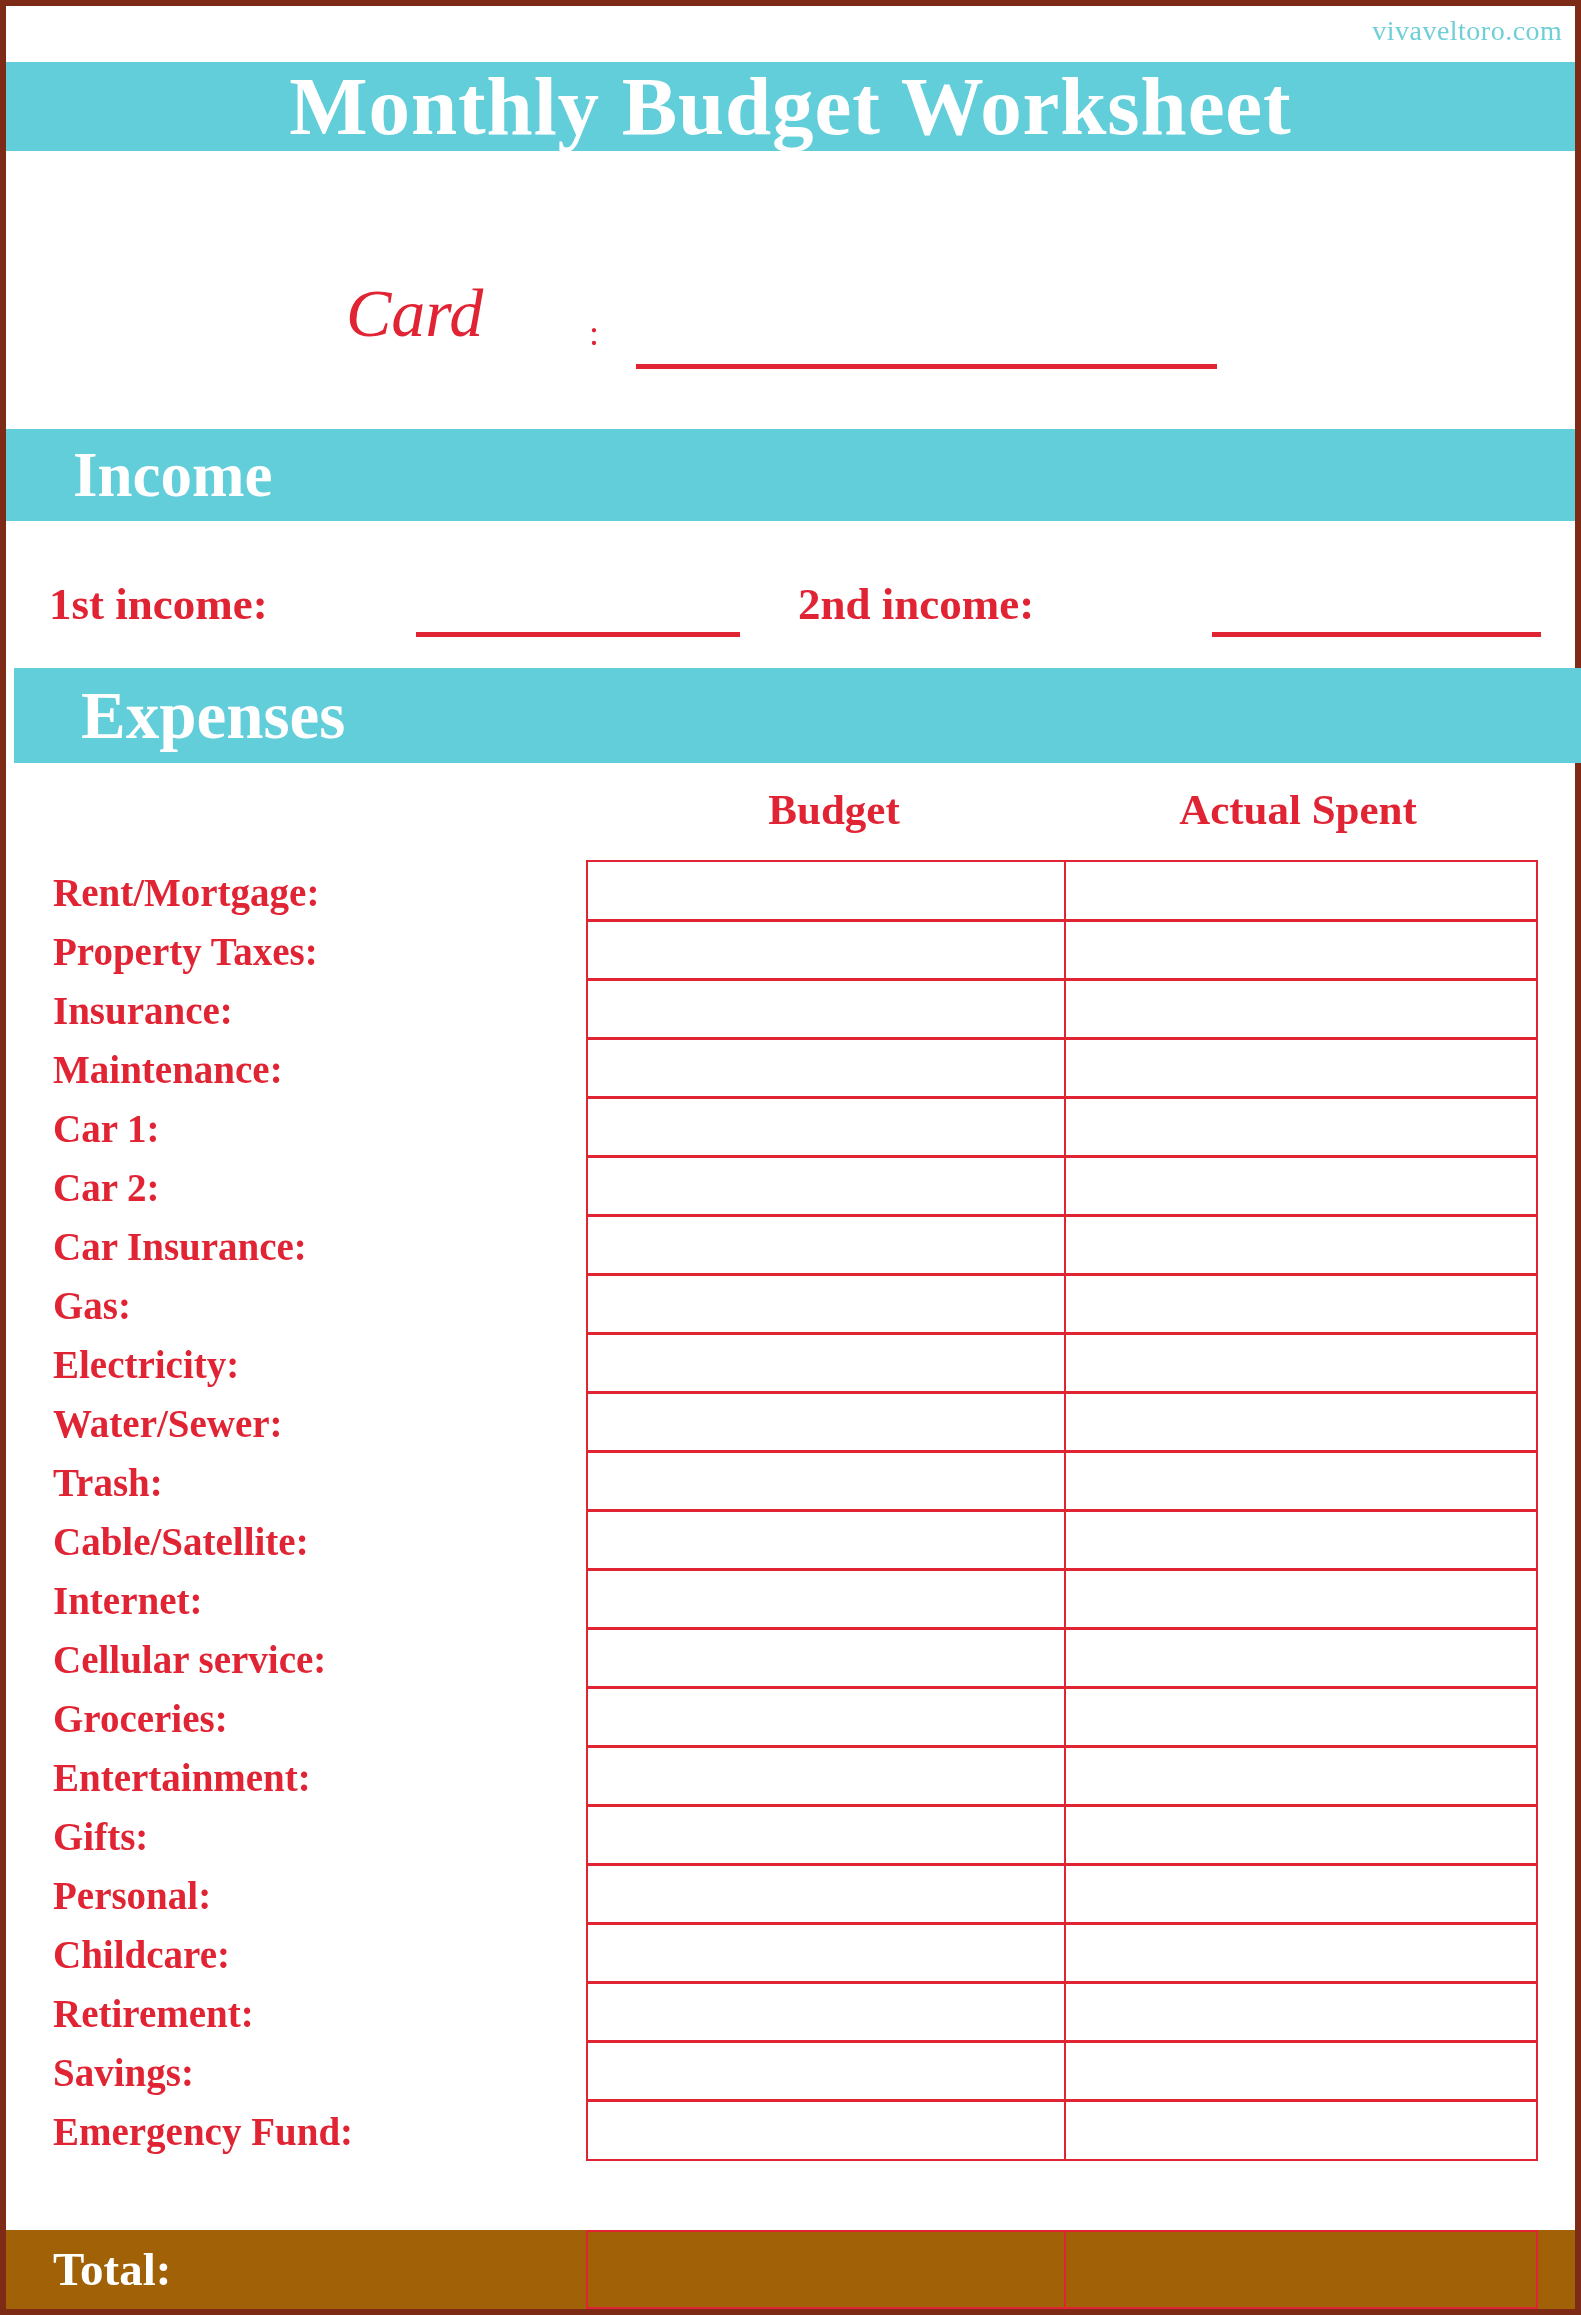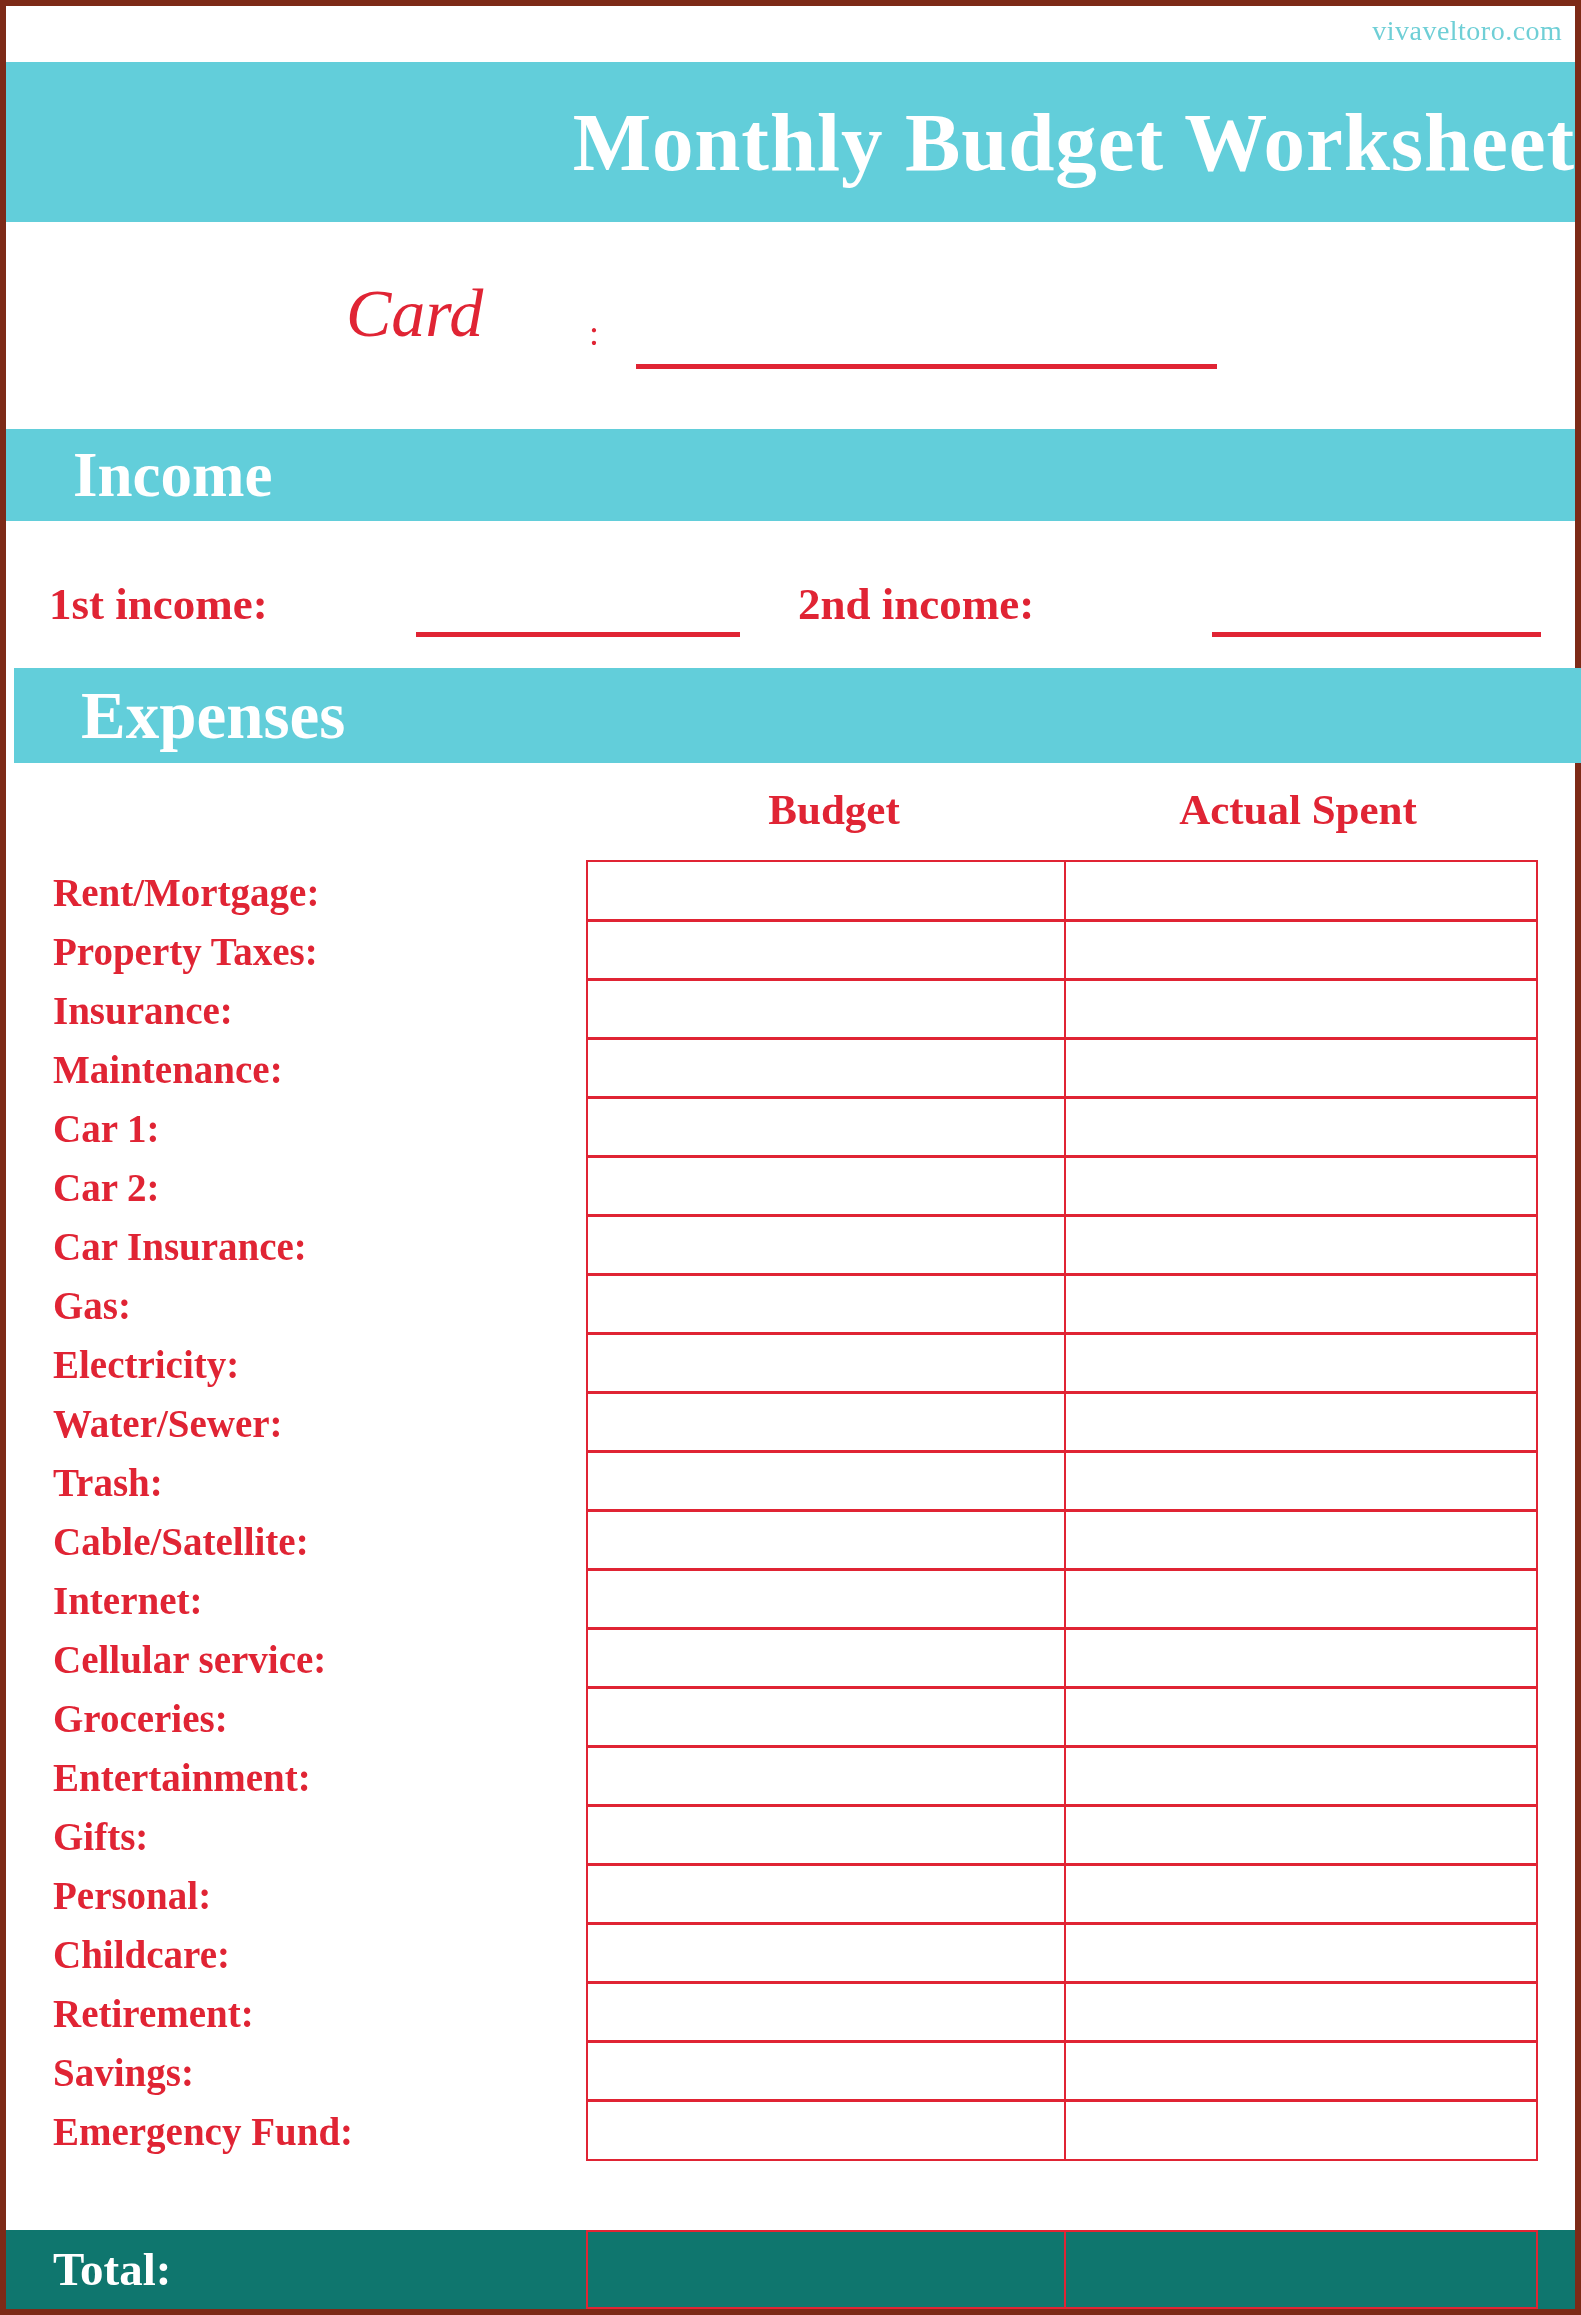--- a/index.html
+++ b/index.html
@@ -47,24 +47,24 @@
   .bar {
     background: #62ceda;
     width: 100%;
     box-sizing: border-box;
   }
 
   .title-bar {
     position: absolute;
     top: 56px;
     left: 0;
-    height: 160px;
-    display: flex;
-    align-items: center;
-    justify-content: flex-end;
+    height: 89px;
+    display: flex;
+    align-items: center;
+    justify-content: center;
   }
   .title-bar .title {
     color: #ffffff;
     font-size: 83px;
     font-weight: bold;
     letter-spacing: 0.9px;
     line-height: 1;
     font-family: "Liberation Serif", serif;
   }
 
@@ -198,21 +198,21 @@
   }
   .cell-budget { width: 480px; }
   .cell-actual { width: 474px; }
 
   .total-bar {
     position: absolute;
     bottom: 0;
     left: 0;
     width: 100%;
     height: 79px;
-    background: #0f766e;
+    background: #a16207;
     display: flex;
     align-items: center;
   }
   .total-label {
     color: #ffffff;
     font-size: 47px;
     font-weight: bold;
     padding-left: 47px;
     width: 583px;
     box-sizing: border-box;

